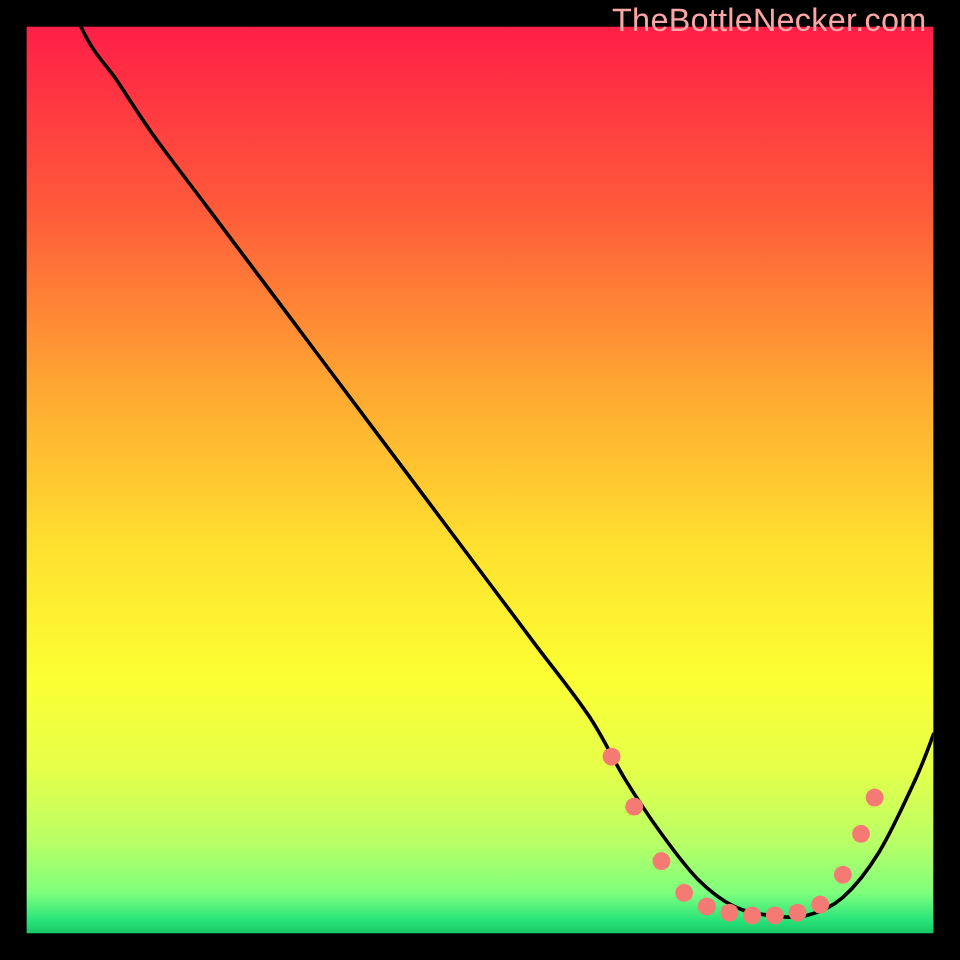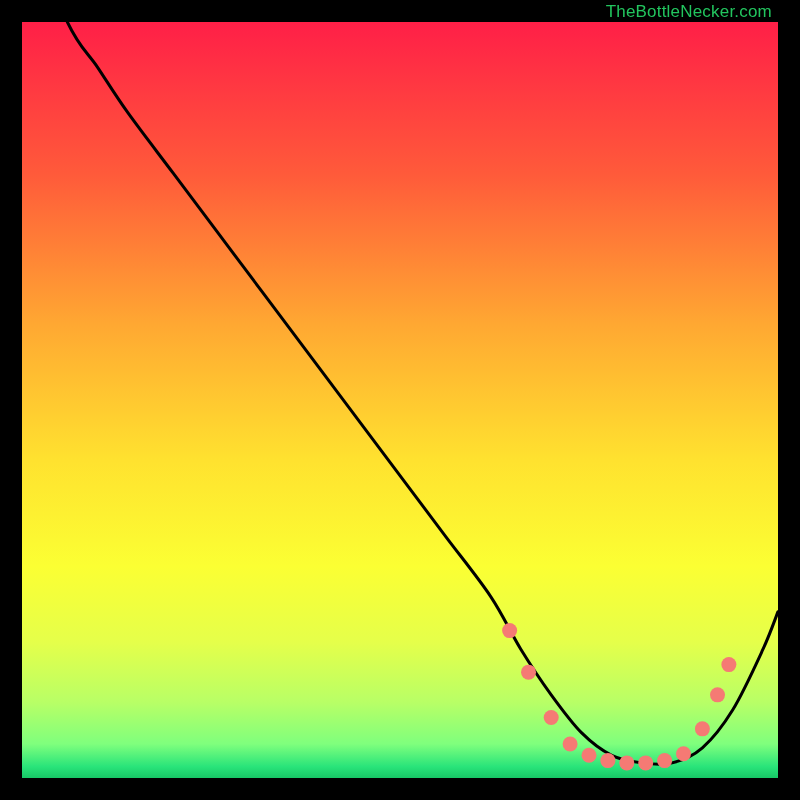--- a/index.html
+++ b/index.html
@@ -23,22 +23,22 @@
     position: absolute;
     left: 0;
     top: 0;
     width: 756px;
     height: 756px;
   }
   .watermark {
     position: absolute;
     top: 2px;
     right: 28px;
-    color: #22c55e;
-    font-size: 17px;
+    color: #fca5a5;
+    font-size: 27px;
     font-weight: 500;
     letter-spacing: 0.2px;
   }
 </style>
 </head>
 <body>
 
 <div class="frame">
   <svg class="plot" viewBox="0 0 756 756" preserveAspectRatio="none">
     <defs>

